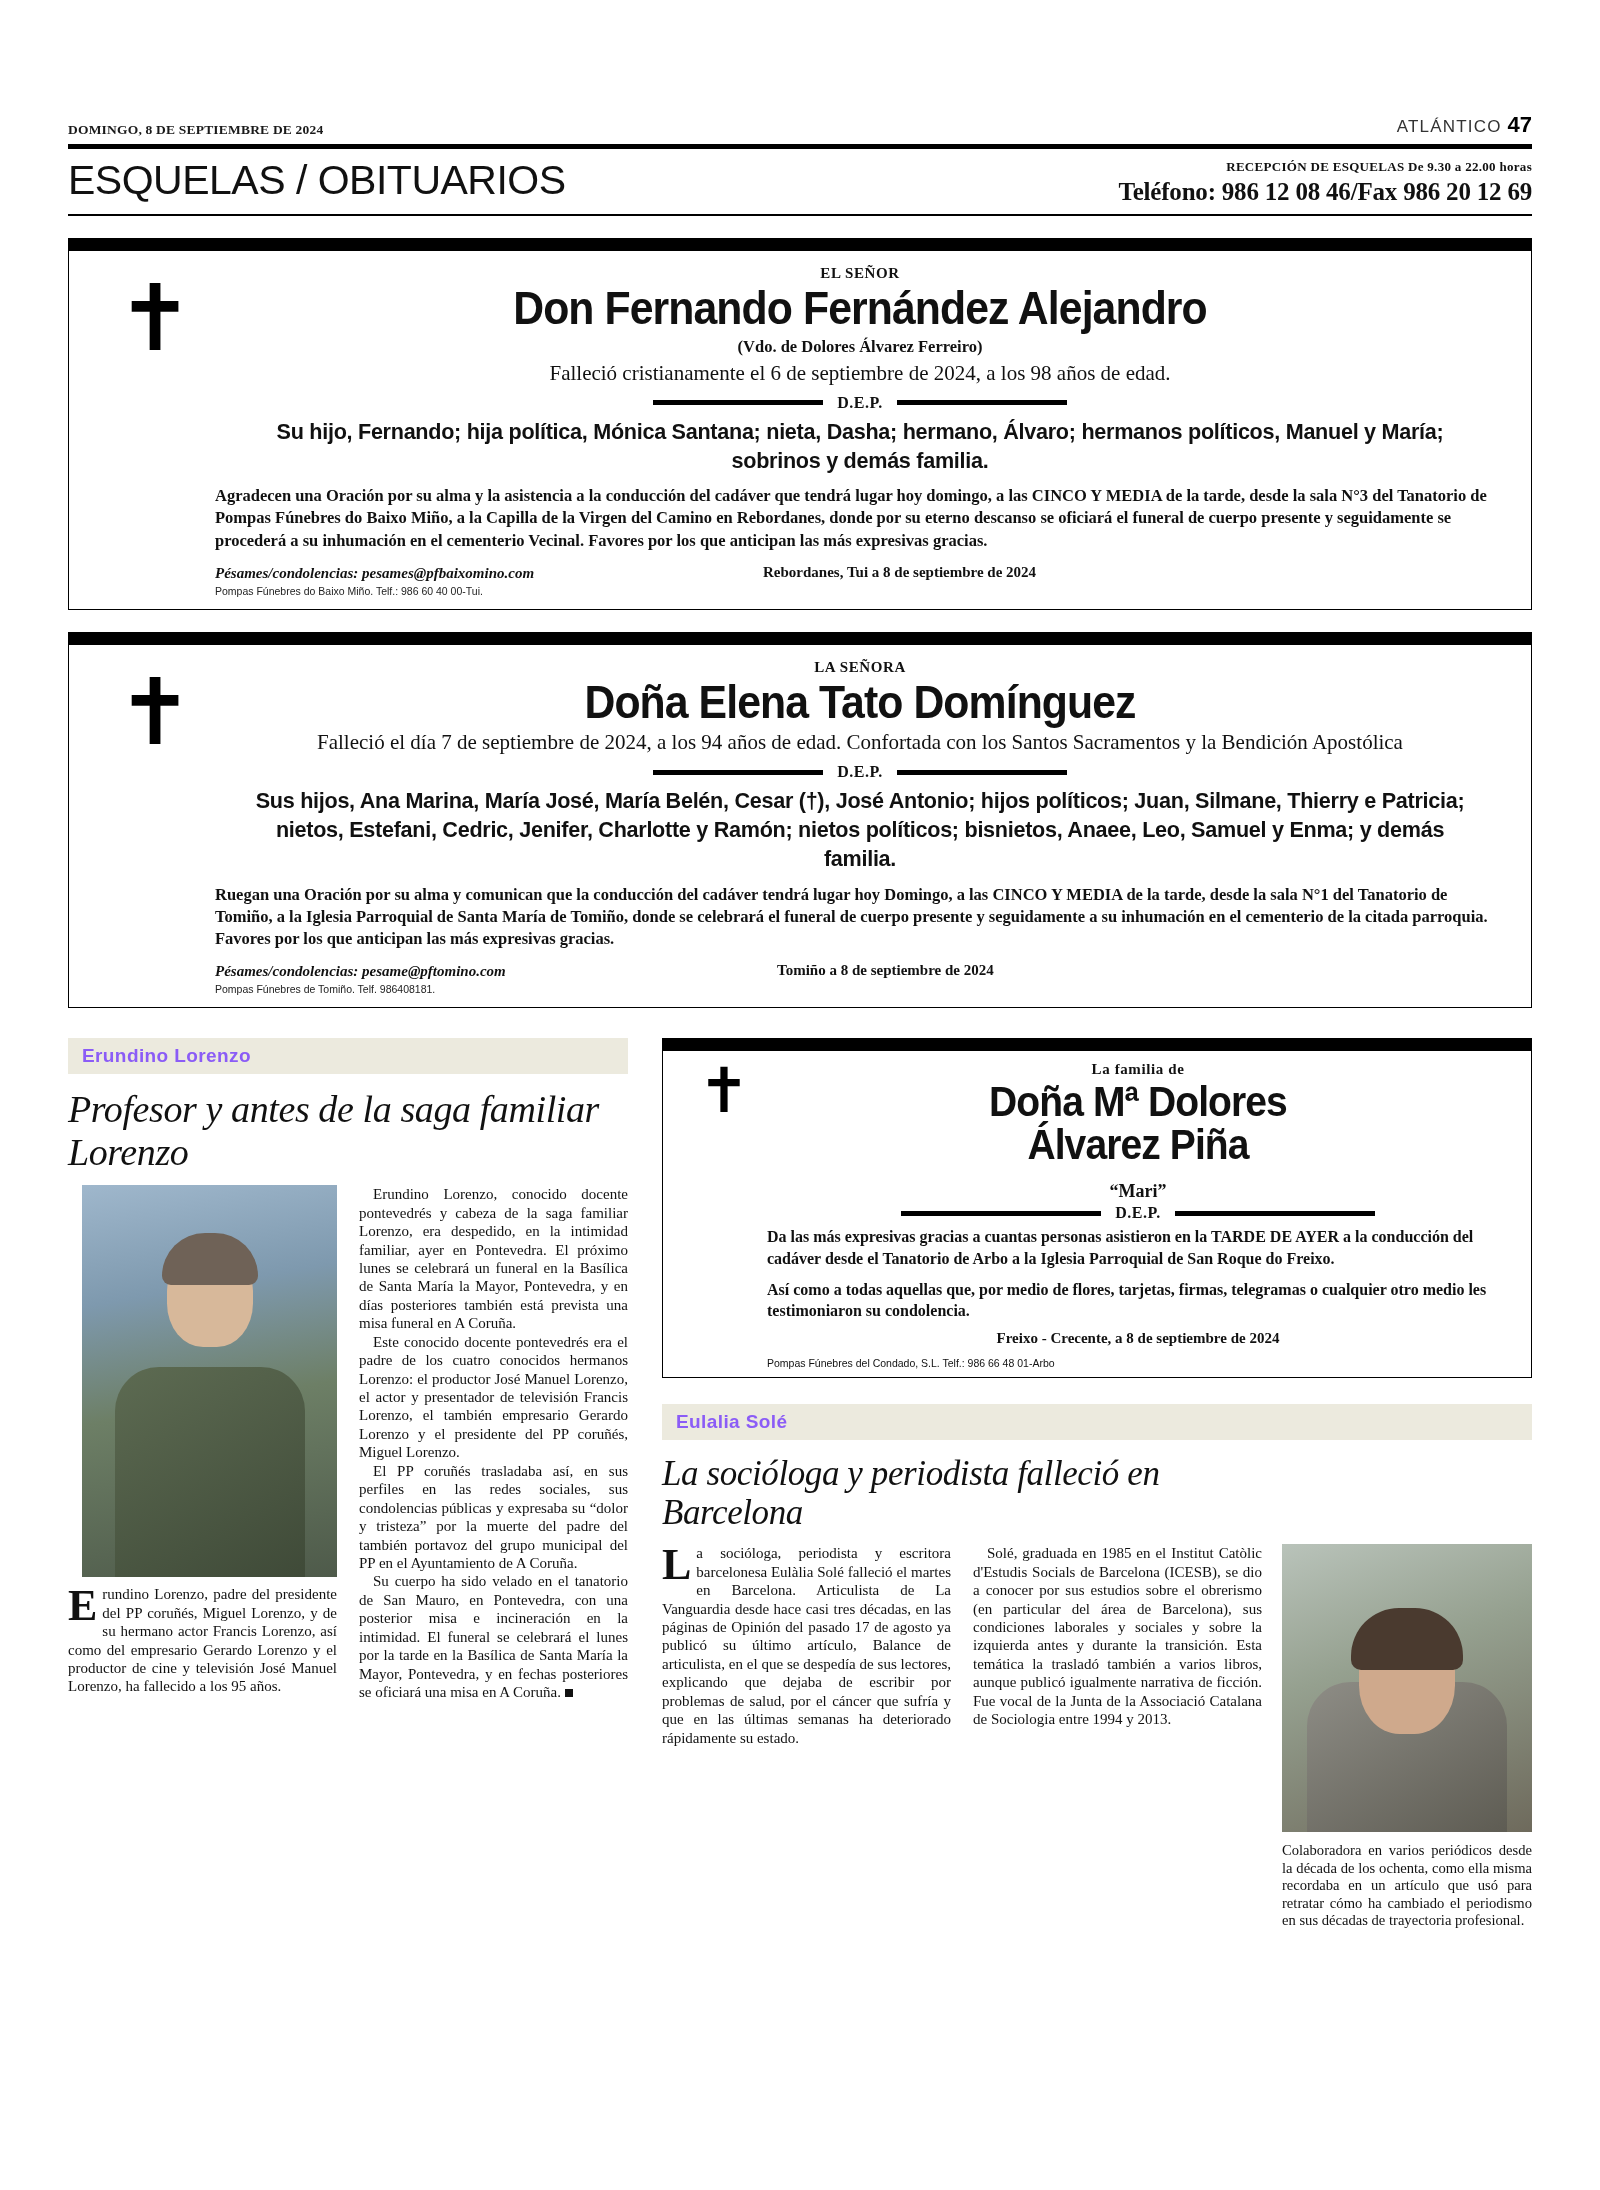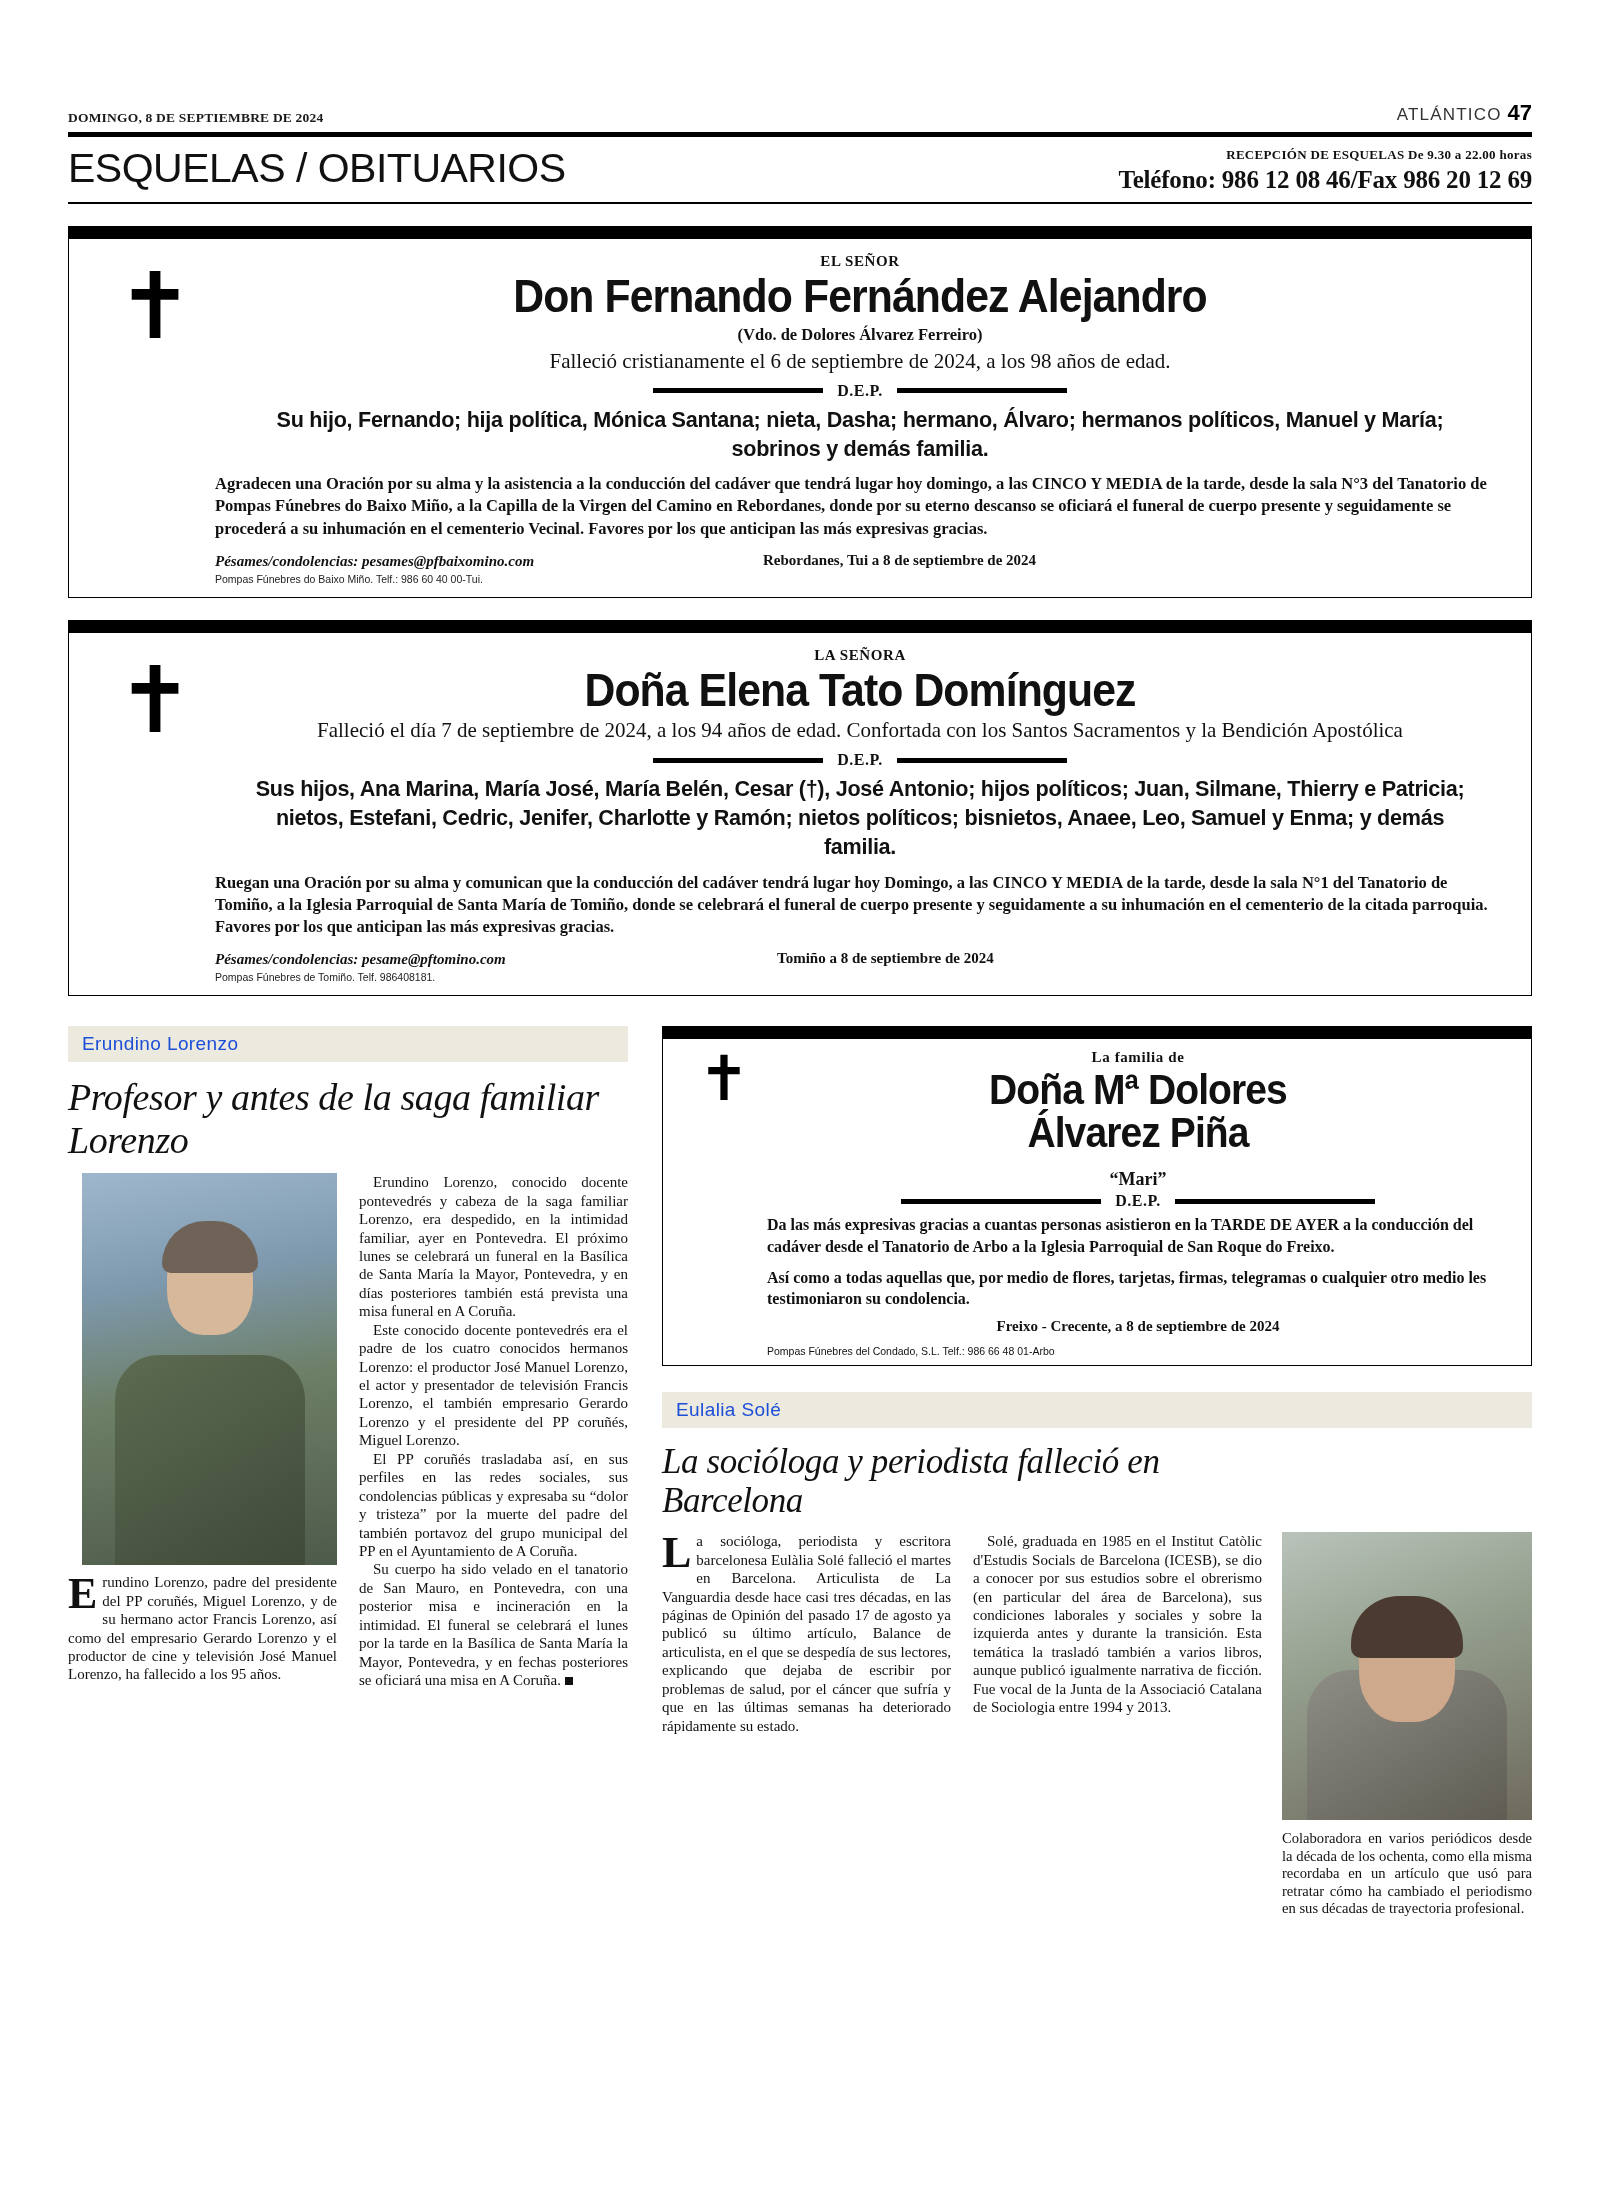--- a/index.html
+++ b/index.html
@@ -5,21 +5,21 @@
   * { box-sizing: border-box; }
   html, body { margin:0; padding:0; }
   body {
     width:1600px; height:2190px;
     background:#ffffff;
     font-family:"Liberation Serif", serif;
     color:#111;
     position:relative;
     overflow:hidden;
   }
-  .page { width:1600px; height:2190px; padding:0 68px; position:relative; }
+  .page { width:1600px; height:2190px; padding:12px 68px; position:relative; }
 
   
   .masthead { display:flex; justify-content:space-between; align-items:flex-end;
               padding-top:100px; }
   .masthead .date { font-family:"Liberation Serif", serif; font-weight:700;
                     font-size:13.5px; letter-spacing:.2px; color:#1a1a1a; }
   .masthead .folio { font-family:"Liberation Sans", sans-serif; font-size:17px;
                      letter-spacing:1.2px; color:#333; }
   .masthead .folio b { font-size:22px; color:#000; letter-spacing:0; }
   .rule-thick { border-top:5px solid #000; margin-top:6px; }
@@ -78,22 +78,22 @@
                color:#222; margin-top:3px; }
   .efoot .place { font-family:"Liberation Serif", serif; font-weight:700;
                   font-size:15px; padding-right:240px; padding-bottom:16px; }
   .efoot-center { flex:1 1 auto; text-align:center; }
 
   
   .lower { display:flex; gap:34px; margin-top:30px; }
   .colL { width:560px; flex:0 0 560px; }
   .colR { flex:1 1 auto; }
 
-  .kicker { background:#eceade; color:#1d4ed8; font-family:"Liberation Sans", sans-serif;
-            font-weight:400; font-size:19px; letter-spacing:.4px;
+  .kicker { background:#eceade; color:#8b5cf6; font-family:"Liberation Sans", sans-serif;
+            font-weight:700; font-size:19px; letter-spacing:.4px;
             padding:7px 12px 7px 14px; }
   .headline { font-family:"Liberation Serif", serif; font-style:italic;
               font-size:38px; line-height:1.12; margin:14px 0 12px; letter-spacing:-.4px; }
   .headline.sm { font-size:35px; }
 
   .artcols { column-count:2; column-gap:22px; }
   .art p { font-family:"Liberation Serif", serif; font-size:15px; line-height:1.23;
            text-align:justify; margin:0; text-indent:14px; hyphens:auto; }
   .art p.first { text-indent:0; }
   .art p + p { margin-top:0; }

